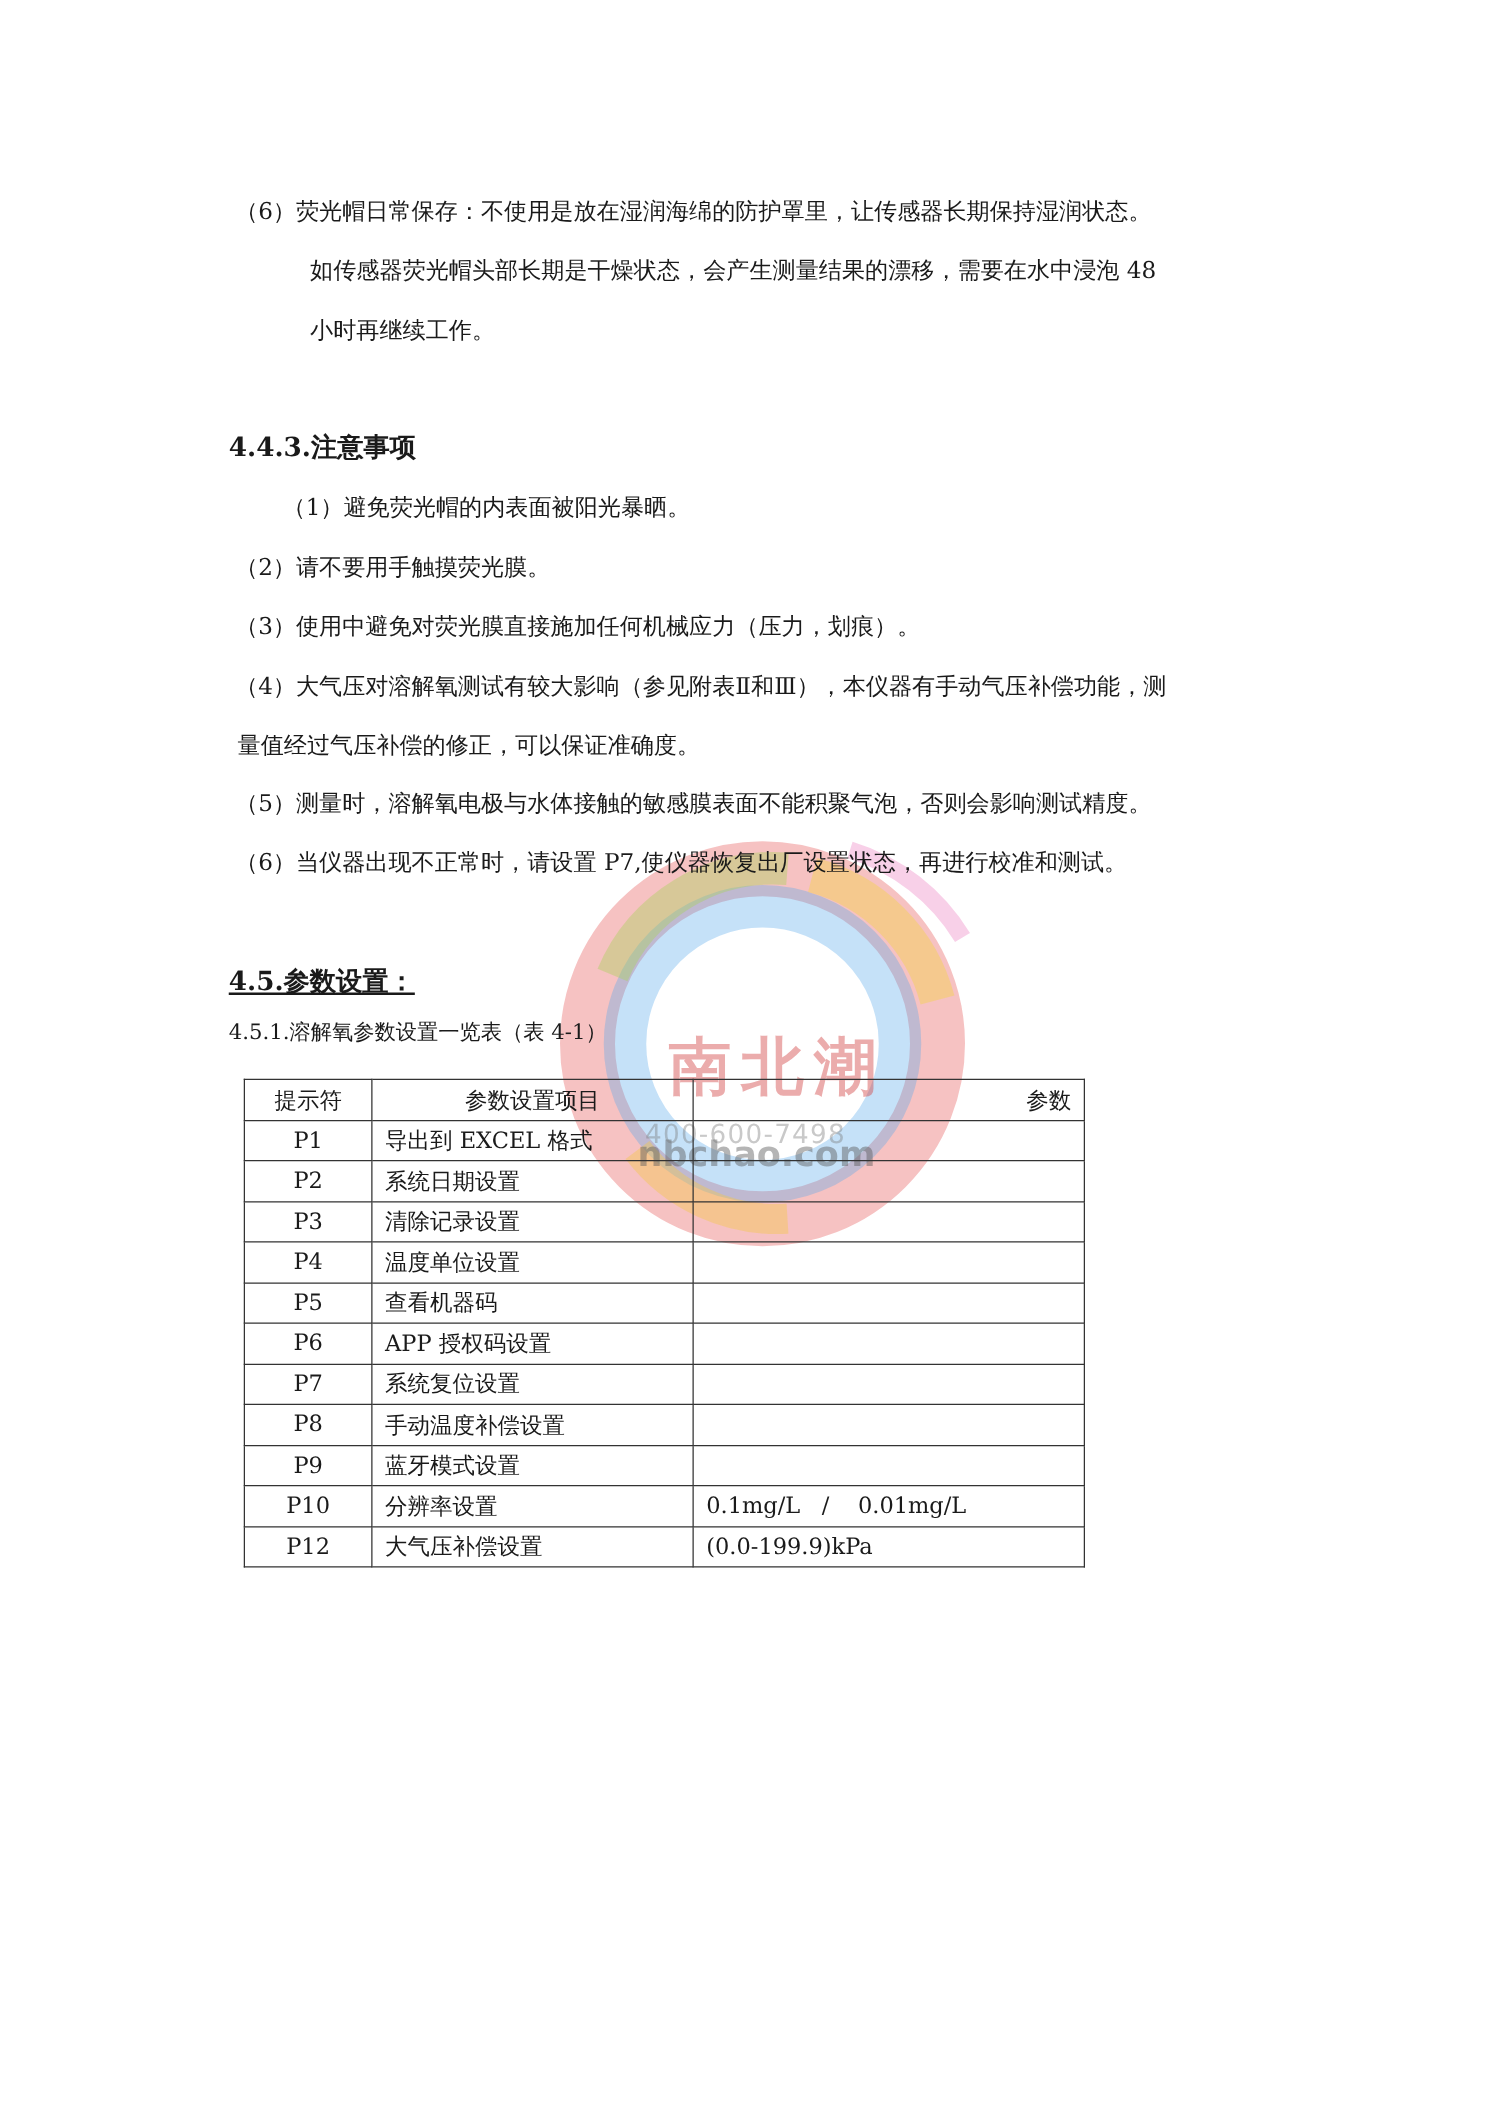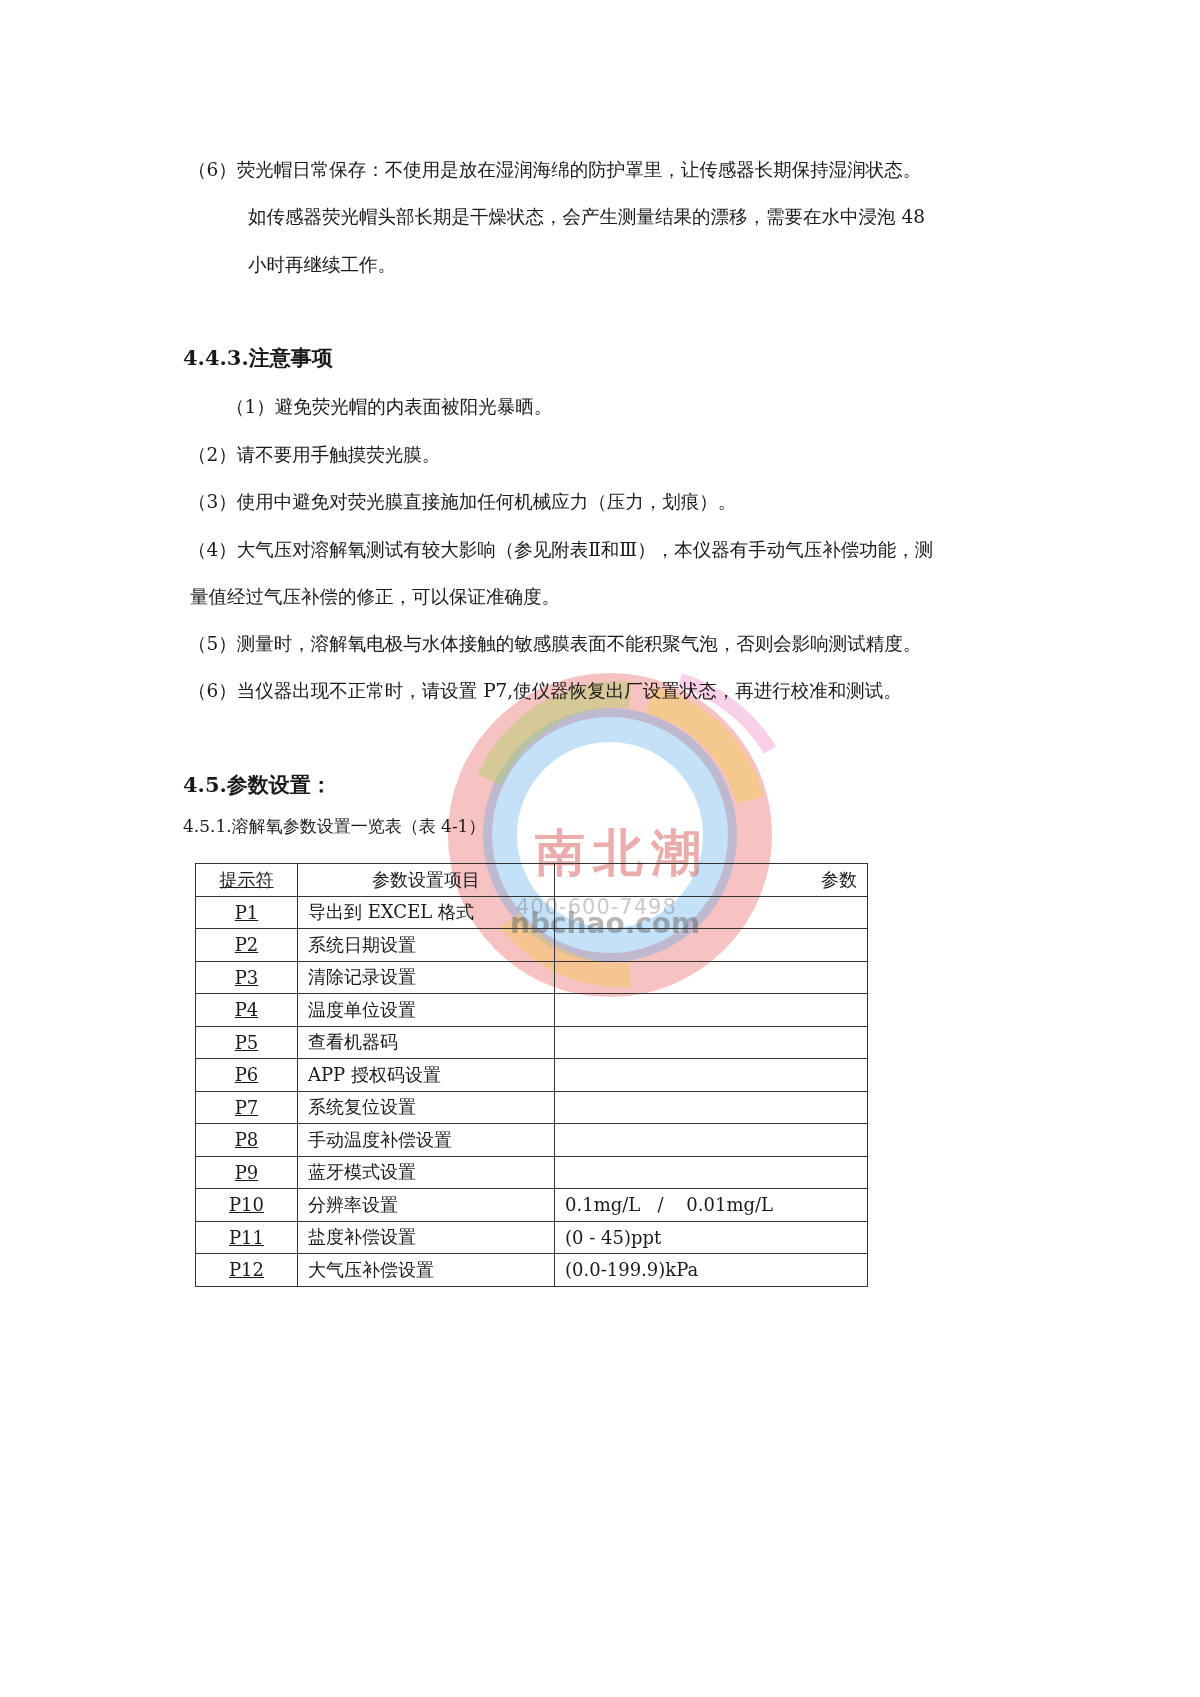--- a/index.html
+++ b/index.html
@@ -14,21 +14,21 @@
   .wm-text1 { position:absolute; left:535px; top:820px; font-size:50px; color:rgba(210,70,70,0.45);
               font-weight:bold; letter-spacing:8px; font-family:Liberation Sans, sans-serif; }
   .wm-text2 { position:absolute; left:510px; top:907px; font-size:28px; color:rgba(90,90,90,0.45);
               font-weight:bold; font-family:"DejaVu Sans",sans-serif; }
   .wm-text3 { position:absolute; left:516px; top:895px; font-size:21px; color:rgba(120,120,120,0.4);
               font-family:"DejaVu Sans",sans-serif; letter-spacing:1px; }
 
   table.params { position:absolute; left:195px; top:863px; border-collapse:collapse;
                  font-size:18px; }
   table.params td { border:1.5px solid #333; height:31.5px; padding:0 10px; white-space:nowrap; }
-  table.params td.code { text-align:center; width:81px;text-decoration:underline; }
+  table.params td.code { text-align:center; width:81px; }
   table.params td.item { width:236px; }
   table.params td.val { width:292px; }
   table.params tr.head td { text-align:center; }
   table.params tr.head td.val { text-align:right; padding-left:108px; width:152px; }
 </style>
 </head>
 <body>
 
 <div class="wm">
   <svg width="360" height="340" viewBox="0 0 360 340">
@@ -50,21 +50,21 @@
 
 <div class="h" style="left:183px;top:344px;">4.4.3.注意事项</div>
 <div class="line" style="left:188px;top:395px;margin-left:38px;">（1）避免荧光帽的内表面被阳光暴晒。</div>
 <div class="line" style="left:188px;top:443px;">（2）请不要用手触摸荧光膜。</div>
 <div class="line" style="left:188px;top:490px;">（3）使用中避免对荧光膜直接施加任何机械应力（压力，划痕）。</div>
 <div class="line" style="left:188px;top:538px;">（4）大气压对溶解氧测试有较大影响（参见附表Ⅱ和Ⅲ），本仪器有手动气压补偿功能，测</div>
 <div class="line" style="left:190px;top:585px;">量值经过气压补偿的修正，可以保证准确度。</div>
 <div class="line" style="left:188px;top:632px;">（5）测量时，溶解氧电极与水体接触的敏感膜表面不能积聚气泡，否则会影响测试精度。</div>
 <div class="line" style="left:188px;top:679px;">（6）当仪器出现不正常时，请设置 P7,使仪器恢复出厂设置状态，再进行校准和测试。</div>
 
-<div class="h" style="left:183px;top:771px;">4.5.参数设置：</div>
+<div class="h" style="left:183px;top:771px;text-decoration:underline;">4.5.参数设置：</div>
 <div class="sub" style="left:183px;top:814px;">4.5.1.溶解氧参数设置一览表（表 4-1）</div>
 
 <table class="params">
   <tbody>
       <tr class="head">
     <td class="code">提示符</td>
     <td class="item">参数设置项目</td>
     <td class="val">参数</td>
   </tr>
   <tr>
@@ -111,23 +111,18 @@
         <td class="code">P9</td>
         <td class="item">蓝牙模式设置</td>
         <td class="val"></td>
       </tr>
   <tr>
         <td class="code">P10</td>
         <td class="item">分辨率设置</td>
         <td class="val" style="white-space:pre;">0.1mg/L   /    0.01mg/L</td>
       </tr>
   <tr>
-        <td class="code">P11</td>
-        <td class="item">盐度补偿设置</td>
-        <td class="val">(0 - 45)ppt</td>
-      </tr>
-  <tr>
         <td class="code">P12</td>
         <td class="item">大气压补偿设置</td>
         <td class="val">(0.0-199.9)kPa</td>
       </tr>
 </tbody>
   </table>
 
 </body></html>

